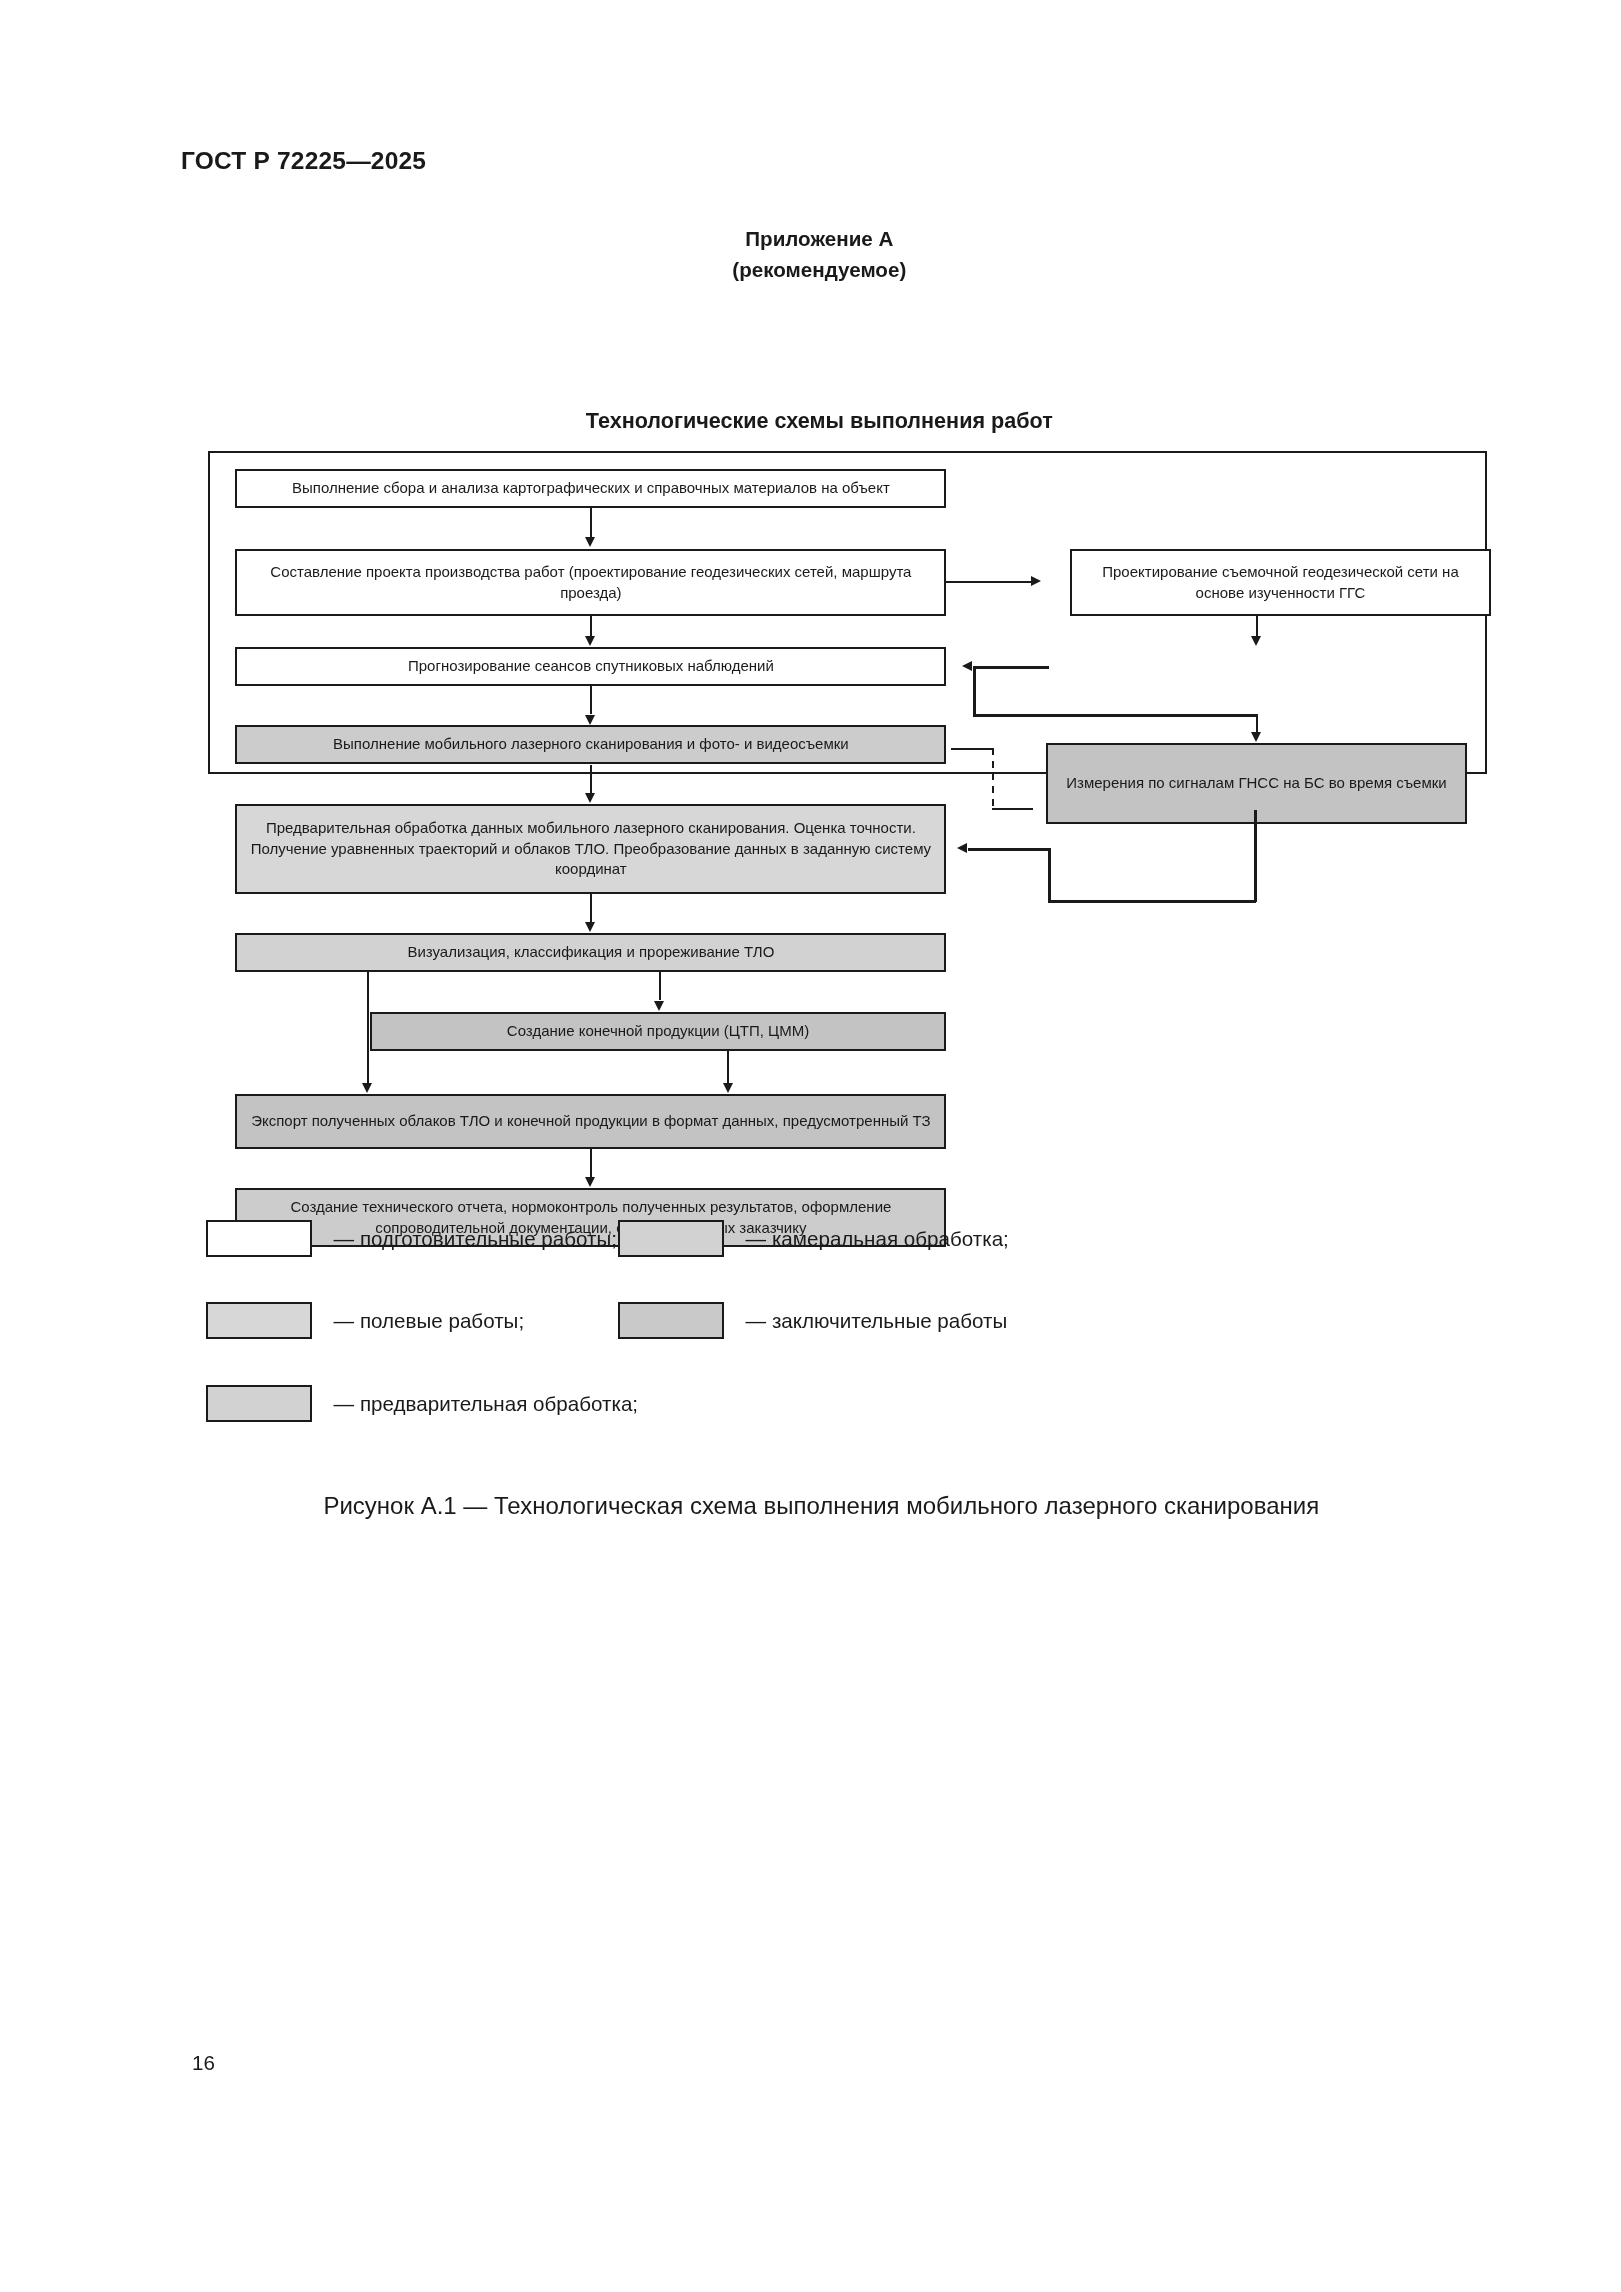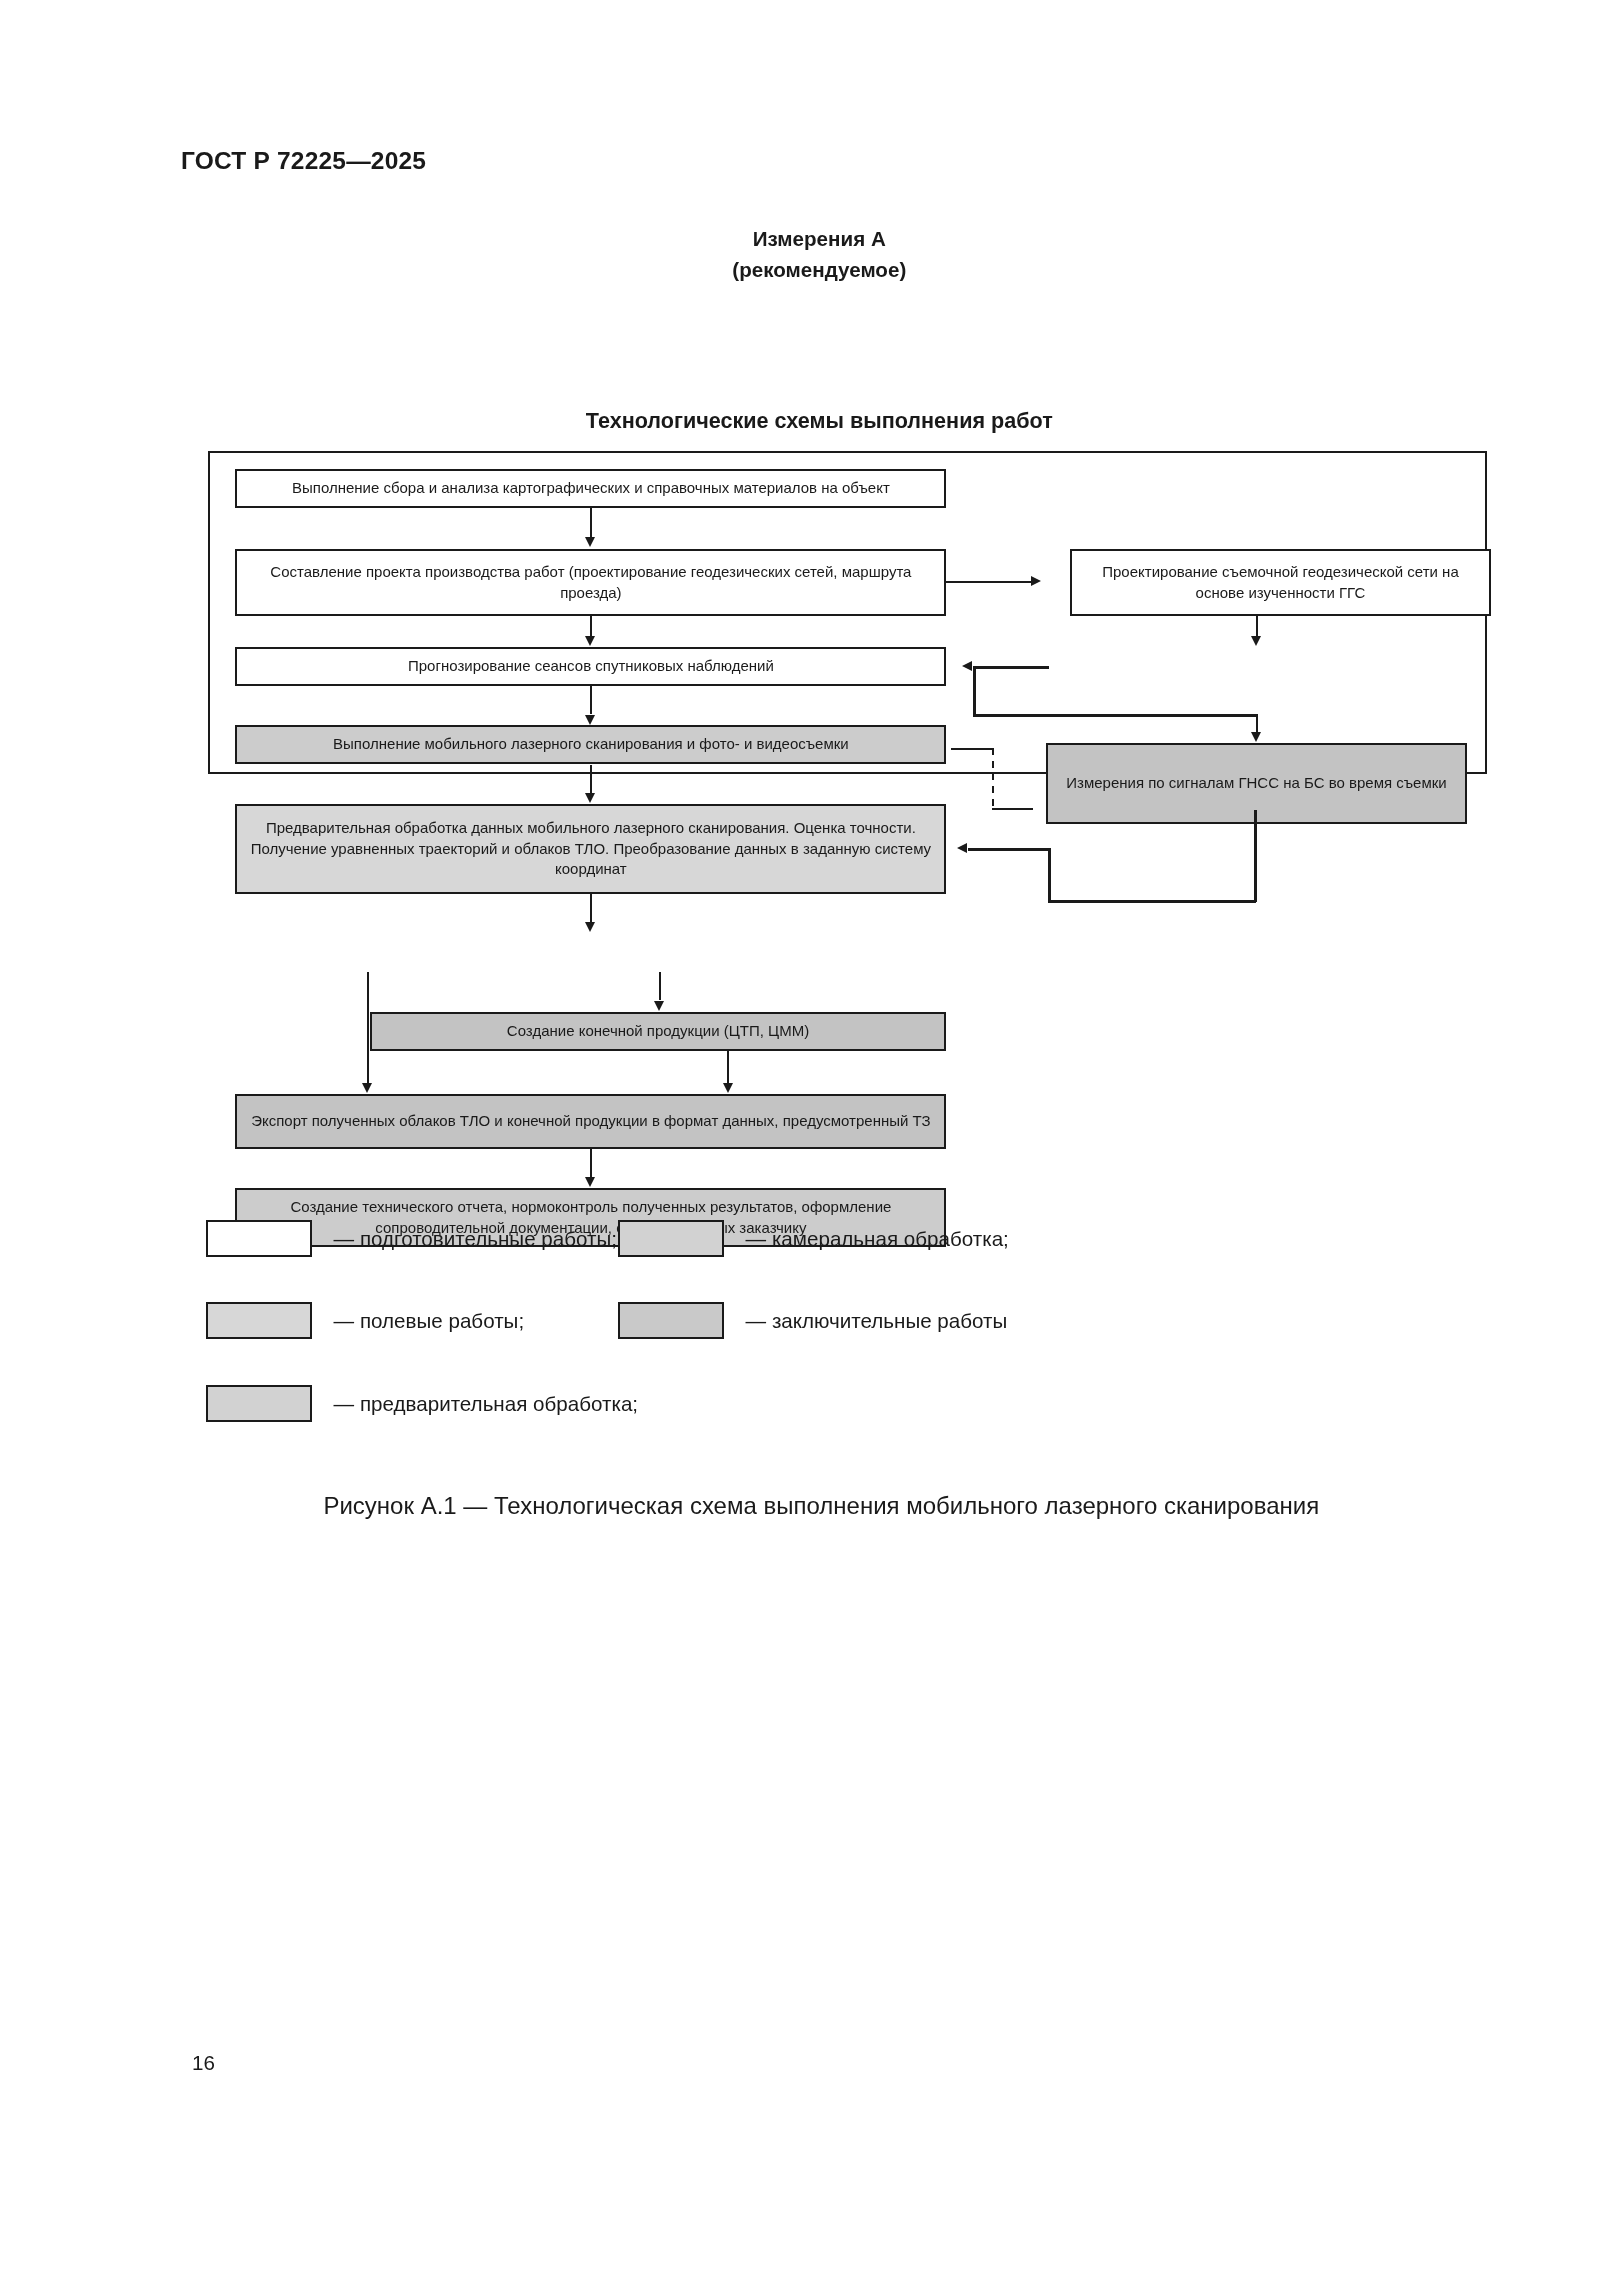--- a/index.html
+++ b/index.html
@@ -172,21 +172,21 @@
 </style>
 </head>
 <body>
 
 <div class="page">
 
   <div class="doc-header">ГОСТ Р 72225—2025</div>
 
   <div class="appendix-block">
     <div class="inner">
-      <div class="appendix-title">Измерения А</div>
+      <div class="appendix-title">Приложение А</div>
       <div class="appendix-sub">(рекомендуемое)</div>
     </div>
   </div>
 
   <div class="scheme-title">
     <div class="inner">Технологические схемы выполнения работ</div>
   </div>
 
   <div class="chart-frame"></div>
 
@@ -214,20 +214,23 @@
     </div>
 
     <div class="node fill-dark" style="left:838px; top:292px; width:421px; height:81px;">
       <span>Измерения по сигналам ГНСС на БС во время съемки</span>
     </div>
 
     <div class="node fill-light" style="left:27.4px; top:353px; width:711px; height:90px;">
       <span>Предварительная обработка данных мобильного лазерного сканирования. Оценка точности. Получение уравненных траекторий и облаков ТЛО. Преобразование данных в заданную систему координат</span>
     </div>
 
+    <div class="node fill-light2" style="left:27.4px; top:482px; width:711px; height:39px;">
+      <span>Визуализация, классификация и прореживание ТЛО</span>
+    </div>
 
     <div class="node fill-dark" style="left:162px; top:561px; width:576px; height:39px;">
       <span>Создание конечной продукции (ЦТП, ЦММ)</span>
     </div>
 
     <div class="node fill-dark" style="left:27.4px; top:643px; width:711px; height:55px;">
       <span>Экспорт полученных облаков ТЛО и конечной продукции в формат данных, предусмотренный ТЗ</span>
     </div>
 
     <div class="node fill-mid" style="left:27.4px; top:737px; width:711px; height:59px;">

